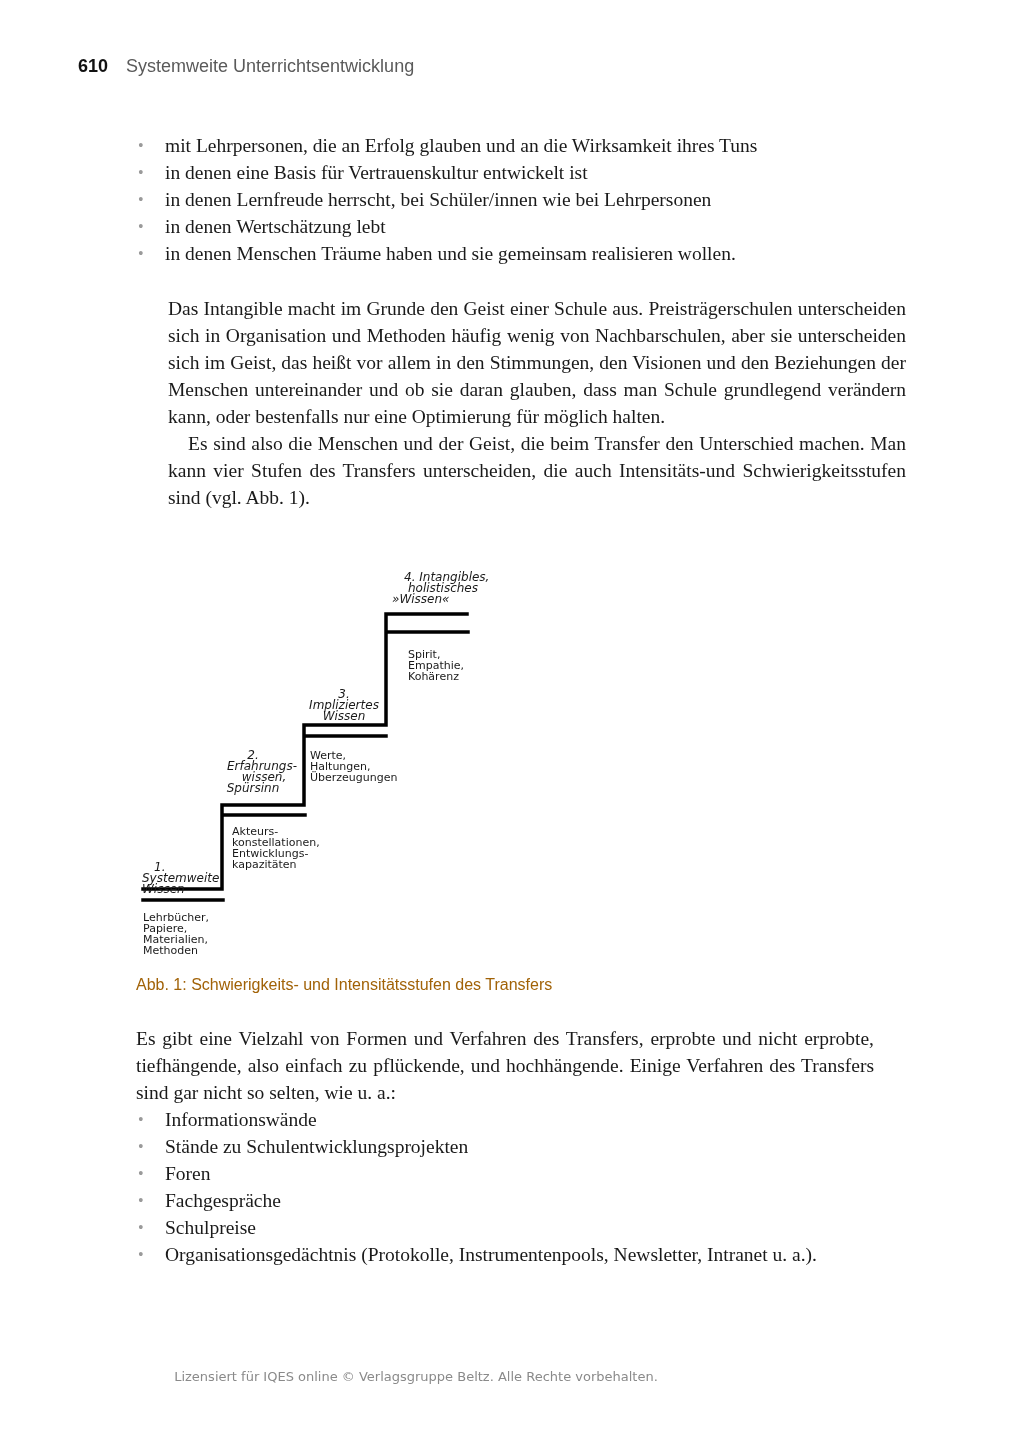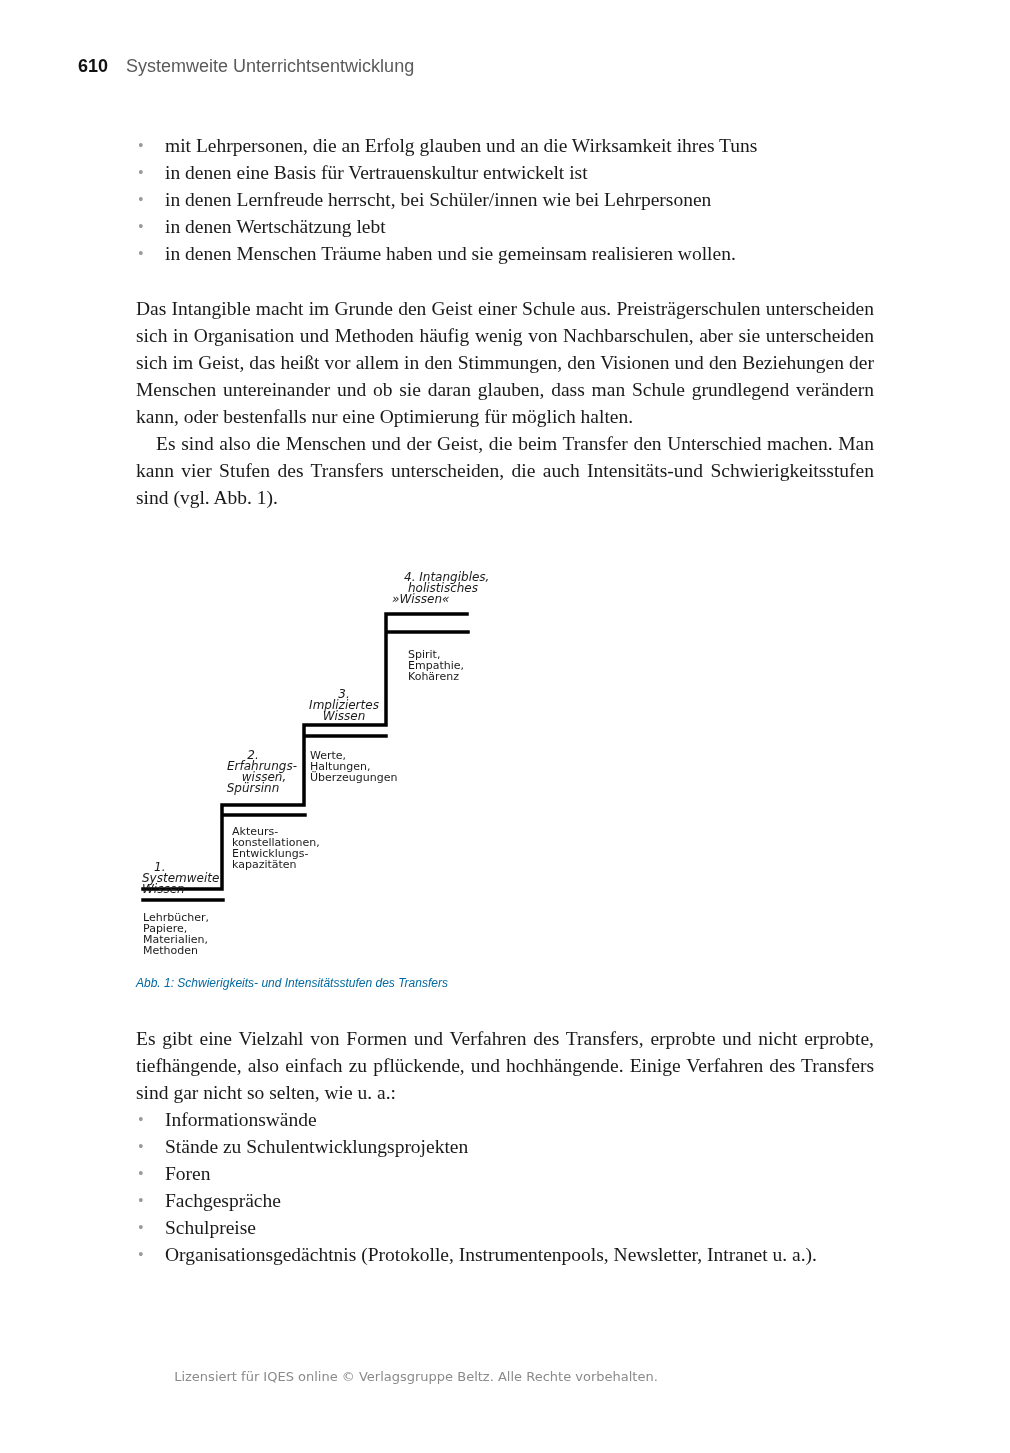--- a/index.html
+++ b/index.html
@@ -9,41 +9,41 @@
   .serif { font-family: "Liberation Serif", serif; font-size: 19.5px; color: #1a1a1a; }
   .block { position: absolute; left: 136px; width: 738px; line-height: 27px; }
   .para { text-align: justify; margin: 0; }
   .para.indent { text-indent: 20px; }
   ul.bul { list-style: none; margin: 0; padding: 0; }
   ul.bul li { position: relative; padding-left: 29px; text-align: justify; }
   ul.bul li .dot { position: absolute; left: 2px; top: 0; color: #9a9a9a; font-size: 16px; }
   .fig { position: absolute; left: 0; top: 0; width: 1010px; height: 1453px; pointer-events: none; }
   .fig .lbl { position: absolute; font-family: "DejaVu Sans", sans-serif; font-size: 11px; line-height: 11px; color: #1a1a1a; pointer-events: auto; margin-top: 8px; }
   .fig .lbl.it { font-style: italic; font-size: 12px; line-height: 11px; }
-  .caption { position: absolute; top: 976px; left: 136px; font-family: "Liberation Sans", sans-serif; font-style: italic; font-size: 12px; color: #0369a1; }
+  .caption { position: absolute; top: 976px; left: 136px; font-family: "Liberation Sans", sans-serif; font-size: 16px; color: #a16207; }
   .footer { position: absolute; top: 1369px; left: 0; width: 832px; text-align: center; font-family: "DejaVu Sans", sans-serif; font-size: 13px; color: #8a8a8a; }
 </style>
 </head>
 <body>
 
 <div class="header">
   <span class="pno">610</span><span>Systemweite Unterrichtsentwicklung</span>
 </div>
 
 <div class="block serif" style="top:132px;">
   <ul class="bul">
     <li><span class="dot">•</span><span>mit Lehrpersonen, die an Erfolg glauben und an die Wirksamkeit ihres Tuns</span></li>
     <li><span class="dot">•</span><span>in denen eine Basis für Vertrauenskultur entwickelt ist</span></li>
     <li><span class="dot">•</span><span>in denen Lernfreude herrscht, bei Schüler/innen wie bei Lehrpersonen</span></li>
     <li><span class="dot">•</span><span>in denen Wertschätzung lebt</span></li>
     <li><span class="dot">•</span><span>in denen Menschen Träume haben und sie gemeinsam realisieren wollen.</span></li>
   </ul>
 </div>
 
-<div class="block serif" style="top:295px;">
+<div class="block serif" style="top:295px;margin-left:32px;">
   <p class="para">Das Intangible macht im Grunde den Geist einer Schule aus. Preisträgerschulen unterscheiden sich in Organisation und Methoden häufig wenig von Nachbarschulen, aber sie unterscheiden sich im Geist, das heißt vor allem in den Stimmungen, den Visionen und den Beziehungen der Menschen untereinander und ob sie daran glauben, dass man Schule grundlegend verändern kann, oder bestenfalls nur eine Optimierung für möglich halten.</p>
   <p class="para indent">Es sind also die Menschen und der Geist, die beim Transfer den Unterschied machen. Man kann vier Stufen des Transfers unterscheiden, die auch Intensitäts-und Schwierigkeitsstufen sind (vgl. Abb. 1).</p>
 </div>
 
 <div class="fig">
   <svg width="1010" height="1453" style="position:absolute;left:0;top:0;">
     <g stroke="#000" stroke-width="3.5" fill="none" stroke-linecap="square">
 
       <polyline points="143,889 222,889 222,805 304,805 304,725 386,725 386,614 467,614"></polyline>
       <line x1="143" y1="900" x2="223" y2="900"></line>

